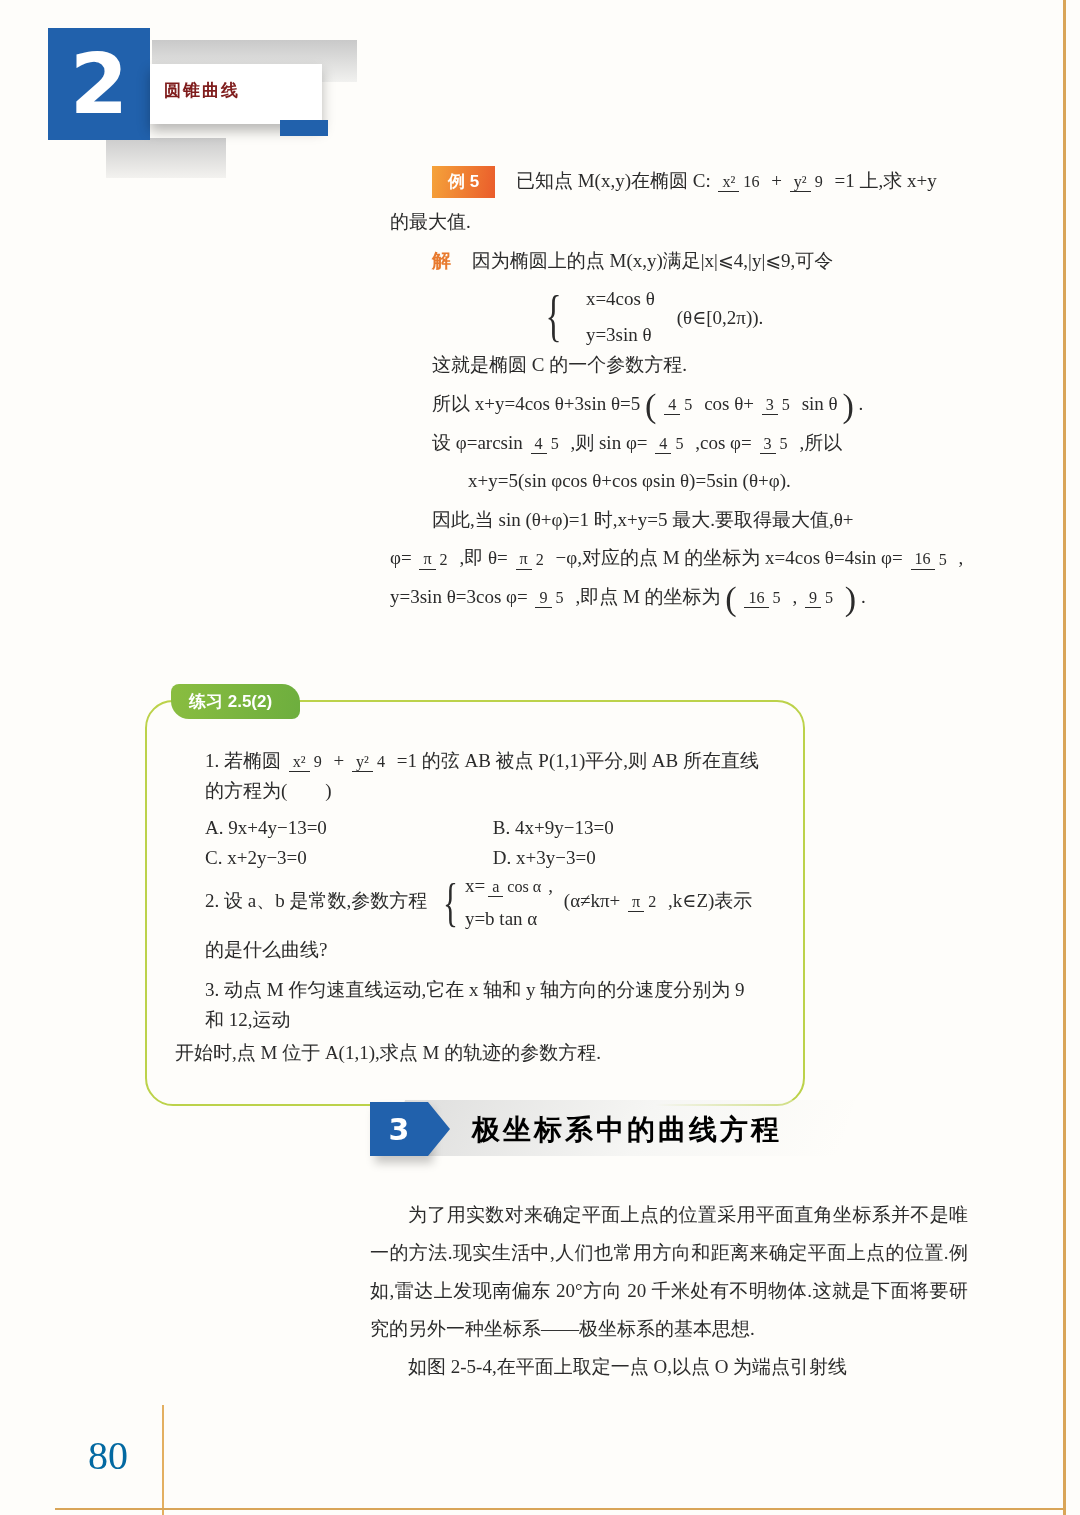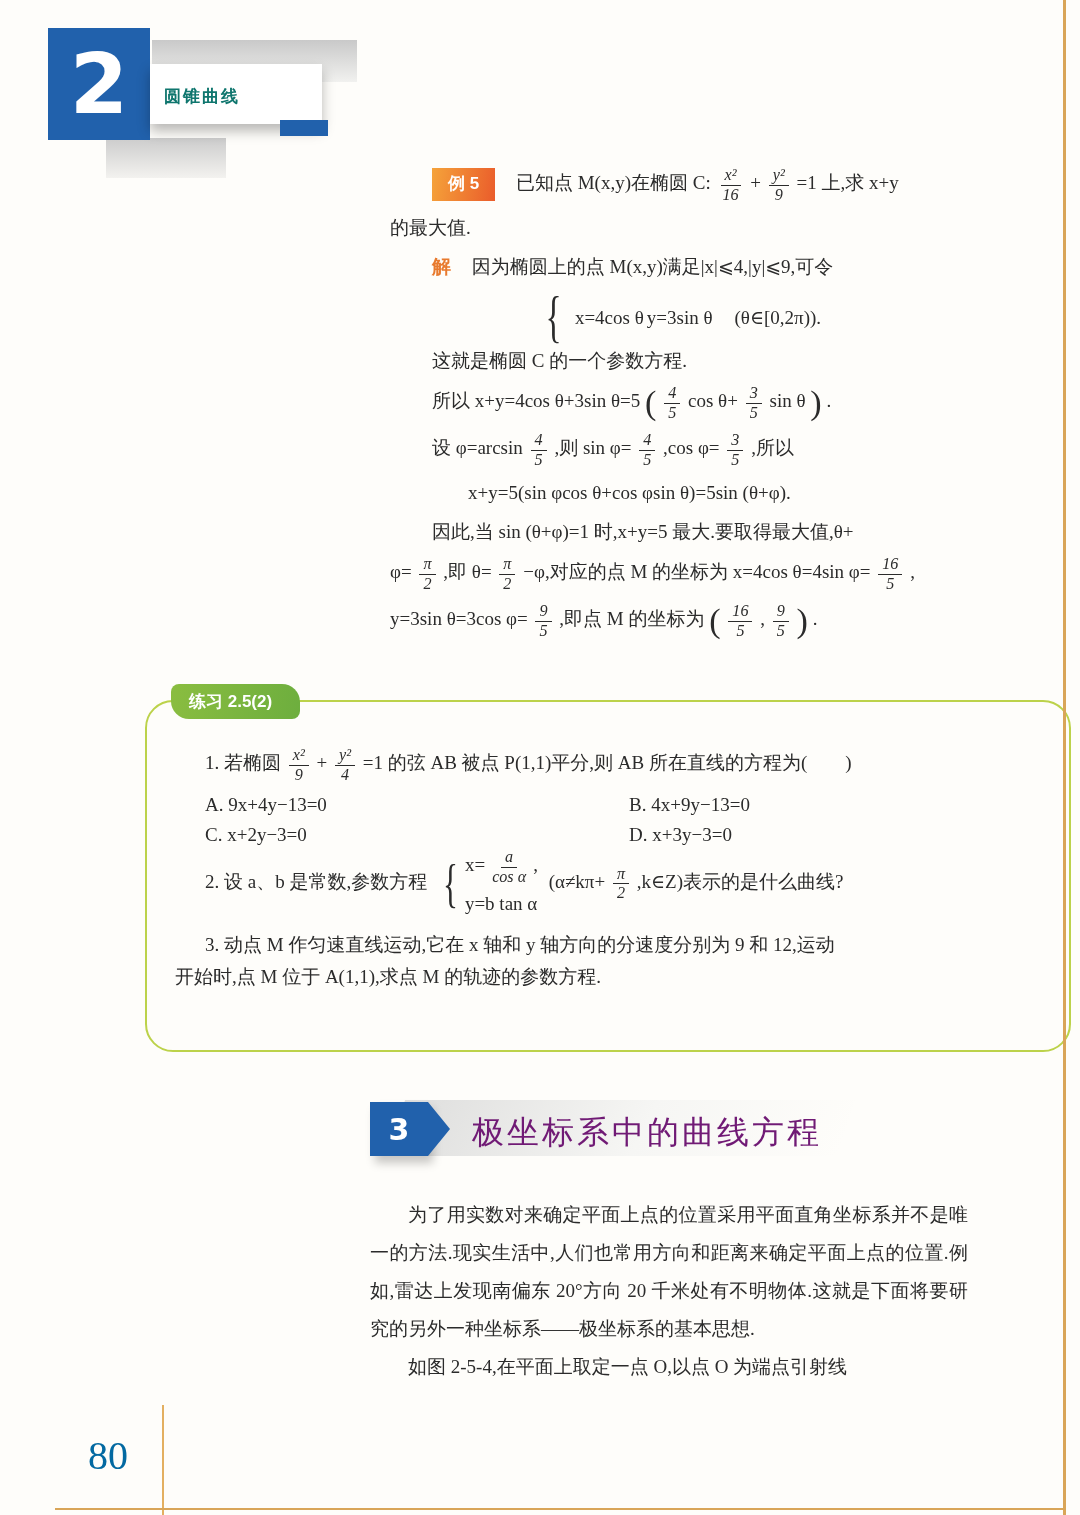--- a/index.html
+++ b/index.html
@@ -19,51 +19,51 @@
 
   
   .chapter-badge { position:absolute; left:48px; top:28px; width:300px; height:150px; }
   .cb-gray-top { position:absolute; left:104px; top:12px; width:205px; height:42px; background:linear-gradient(to bottom,#c9c9c9,#f1f1ef); }
   .cb-gray-bottom { position:absolute; left:58px; top:110px; width:120px; height:40px; background:linear-gradient(to bottom,#cccccc,#f3f2ef); }
   .cb-box { position:absolute; left:0; top:0; width:102px; height:112px; background:#2161ac;
             display:flex; align-items:center; justify-content:center; }
   .cb-num { color:#fff; font-size:84px; font-weight:bold; font-family:"DejaVu Sans",sans-serif; line-height:1; }
   .cb-tab { position:absolute; left:102px; top:36px; width:172px; height:60px; background:#ffffff;
             box-shadow:0 7px 12px rgba(0,0,0,0.28); }
-  .cb-tab-label { display:block; margin:21px 0 0 14px; color:#0f766e; font-weight:bold; font-size:17px;
+  .cb-tab-label { display:block; margin:15px 0 0 14px; color:#7f1d1d; font-weight:bold; font-size:17px;
                   font-family:"Liberation Sans","DejaVu Sans",sans-serif; letter-spacing:2px; }
   .cb-tab-bar { position:absolute; right:-6px; bottom:-12px; width:48px; height:16px; background:#2161ac; }
 
   
   .main-col { position:absolute; left:390px; top:166px; width:598px; }
 
   .line { margin-bottom:9px; line-height:1.55; }
   .ind  { margin-left:42px; }
 
   .ex-badge { display:inline-block; background:linear-gradient(100deg,#f5a33a,#ea5c2b);
               color:#fff; font-weight:bold; font-size:17px; padding:3px 16px; margin-right:16px;
               font-family:"Liberation Sans","DejaVu Sans",sans-serif; }
   .sol-label { color:#e87a2e; font-weight:bold; margin-right:16px; }
 
-  .frac { display:inline-flex; flex-direction:column; align-items:center; vertical-align:middle;
-          margin:0 3px; font-size:0.85em; line-height:1.15; text-align:center;font-style:italic; }
+  .frac { display:inline-flex; align-items:center; vertical-align:middle;
+          margin:0 3px; font-size:0.85em; line-height:1.15; text-align:center; }
   .frac .num { padding:0 4px; border-bottom:1.4px solid #2b2b2b; display:block; }
   .frac .den { padding:0 4px; display:block; }
 
   .bigp { font-size:1.8em; font-weight:300; vertical-align:middle; line-height:0.8; }
 
   .system { display:inline-flex; align-items:center; margin:4px 0 4px 150px; }
   .system .brace { font-size:56px; font-weight:200; line-height:0.85; transform:scaleX(0.6); }
-  .system .rows { display:inline-flex; flex-direction:row; gap:3px; margin-left:8px; }
+  .system .rows { display:inline-flex; flex-direction:column; gap:14px; margin-left:19px; }
   .system .domain { margin-left:22px; }
 
   .centered-eq { margin-left:78px; }
 
   
-  .exercise-box { position:absolute; left:145px; top:700px; width:926px; min-height:352px;
+  .exercise-box { position:absolute; left:145px; top:700px; width:660px; min-height:352px;
                   border:2.5px solid #bcd24a; border-radius:28px; padding:44px 36px 26px 28px; }
   .ex-label { position:absolute; top:-18px; left:24px; background:linear-gradient(100deg,#8abd40,#6dae3e);
               color:#fff; font-weight:bold; font-size:17px; padding:6px 28px 6px 18px;
               border-radius:8px 18px 8px 18px;
               font-family:"Liberation Sans","DejaVu Sans",sans-serif; }
   .q { margin-bottom:10px; line-height:1.6; }
   .q-ind { margin-left:30px; }
   .opts { display:grid; grid-template-columns:1.05fr 1fr; row-gap:8px; margin:4px 0 2px 30px; }
   .q-sys { display:inline-flex; align-items:center; margin:0 6px; vertical-align:middle; }
   .q-sys .brace { font-size:52px; font-weight:200; line-height:0.85; transform:scaleX(0.6); }
@@ -71,21 +71,21 @@
 
   
   .section-header { position:absolute; left:370px; top:1100px; width:600px; height:66px; }
   .sh-swoosh { position:absolute; left:26px; top:0; width:450px; height:56px;
                background:linear-gradient(100deg,#dededd 0%,#f6f6f4 55%,rgba(255,255,255,0)); transform:skewX(-18deg); }
   .sh-numbox { position:absolute; left:0; top:2px; width:58px; height:54px; background:#2161ac;
                display:flex; align-items:center; justify-content:center; box-shadow:5px 7px 9px rgba(0,0,0,0.22); }
   .sh-num { color:#fff; font-size:30px; font-weight:bold; font-family:"DejaVu Sans",sans-serif; }
   .sh-arrow { position:absolute; left:58px; top:2px; width:0; height:0;
               border-top:27px solid transparent; border-bottom:27px solid transparent; border-left:22px solid #2161ac; }
-  .sh-title { position:absolute; left:102px; top:11px; font-size:32px; font-weight:normal; color:#701a75; letter-spacing:3px;
+  .sh-title { position:absolute; left:102px; top:11px; font-size:28px; font-weight:bold; color:#000000; letter-spacing:3px;
               font-family:"Liberation Sans","DejaVu Sans",sans-serif; }
 
   
   .intro { position:absolute; left:370px; top:1196px; width:598px; line-height:38px; text-align:justify; }
   .intro p { text-indent:2em; }
 </style>
 </head>
 <body>
 
 <div class="page">

